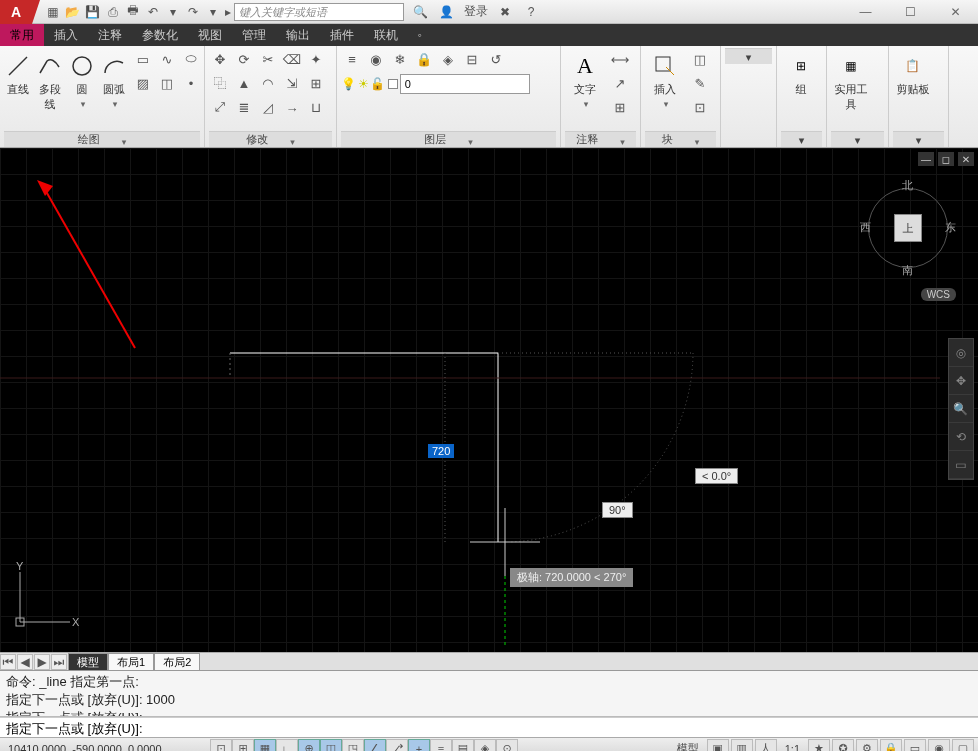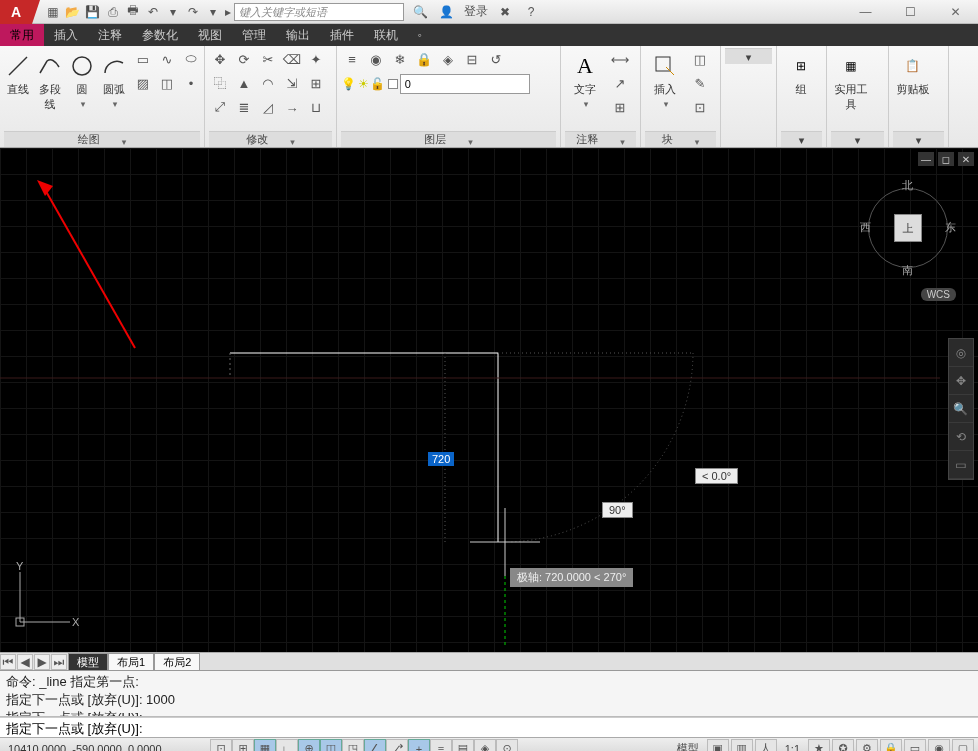--- a/index.html
+++ b/index.html
@@ -319,21 +319,21 @@
 
     <line x1="445" y1="205" x2="445" y2="394" stroke="#555" stroke-dasharray="1 3"></line>
     <line x1="498" y1="205" x2="693" y2="205" stroke="#555" stroke-dasharray="1 3"></line>
     <path d="M693 205 A190 190 0 0 1 510 394" stroke="#555" fill="none" stroke-dasharray="1 3"></path>
 
     <line x1="470" y1="394" x2="540" y2="394" stroke="#ccc"></line>
     <line x1="505" y1="360" x2="505" y2="428" stroke="#ccc"></line>
     <line x1="505" y1="428" x2="505" y2="500" stroke="#0c0" stroke-dasharray="3 3"></line>
   </svg>
 
-  <div class="input-val" style="top:304px;left:428px">720</div>
+  <div class="input-val" style="top:296px;left:428px">720</div>
   <div class="tooltip" style="top:354px;left:602px">90°</div>
   <div class="tooltip" style="top:320px;left:695px">&lt; 0.0°</div>
   <div class="tooltip" style="top:420px;left:510px;background:#888;color:#eee">极轴: 720.0000 &lt; 270°</div>
 
   <div class="view-ctrl">
     <div class="vc-btn">—</div>
     <div class="vc-btn">◻</div>
     <div class="vc-btn">✕</div>
   </div>
 

